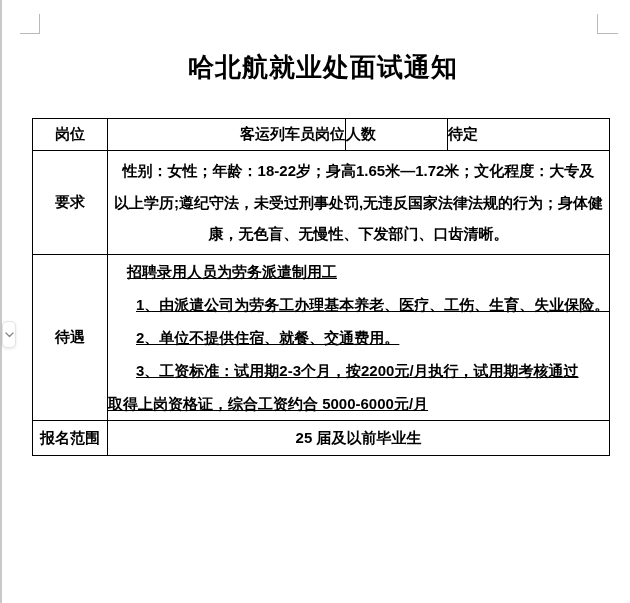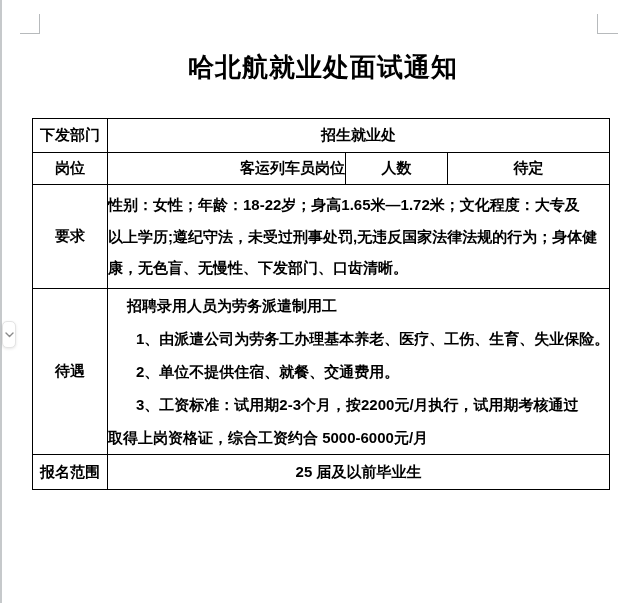--- a/index.html
+++ b/index.html
@@ -28,29 +28,29 @@
   }
   table.doc-table td{
     border:1.5px solid #000;
     font-size:15px;font-weight:bold;
     padding:0;vertical-align:middle;
     overflow:hidden;white-space:nowrap;
   }
   td.lbl{font-size:14px;text-align:center;}
   td.val-shift{text-align:center;padding-right:68px;}
   td.val-left{text-align:right;padding-left:26px;}
-  td.reg{font-weight:normal;font-size:14px;text-align:center;}
+  td.reg{font-weight:normal;font-size:14px;text-align:left;}
   td.top{vertical-align:top;padding-top:9px;margin-left:45px;}
   td.req-cell{
-    vertical-align:top;text-align:left;
+    vertical-align:top;text-align:center;
     padding:4px 5px 0 7px;line-height:31.5px;
   }
   td.treat-cell{
     vertical-align:top;text-align:left;
-    padding:2px 4px 0 7px;line-height:33px;
+    padding:2px 4px 0 7px;line-height:33px;text-decoration:underline;
   }
   .t-line{white-space:nowrap;}
   .t-ind1{padding-left:19px;}
   .t-ind2{padding-left:28px;}
   .t-ind0{padding-left:0;}
   
   .collapse-btn{
     position:absolute;left:2px;top:321px;width:14px;height:27px;
     background:#fff;border:1px solid #e4e4e4;border-radius:5px;
     box-shadow:0 1px 3px rgba(0,0,0,0.10);
@@ -69,24 +69,20 @@
 <div class="doc-title">哈北航就业处面试通知</div>
 
 <table class="doc-table">
   <colgroup>
     <col style="width:75px">
       <col style="width:238px">
       <col style="width:102px">
       <col style="width:162px">
   </colgroup>
   <tbody>
-      <tr style="height:34px">
-    <td class="lbl">下发部门</td>
-    <td class="val-shift" colspan="3">招生就业处</td>
-  </tr>
   <tr style="height:32px">
     <td class="lbl">岗位</td>
     <td class="val-left">客运列车员岗位</td>
     <td class="reg">人数</td>
     <td class="reg">待定</td>
   </tr>
   <tr style="height:104px">
     <td class="lbl top">要求</td>
     <td class="req-cell" colspan="3">
       <div class="t-line">性别：女性；年龄：18-22岁；身高1.65米—1.72米；文化程度：大专及</div>

